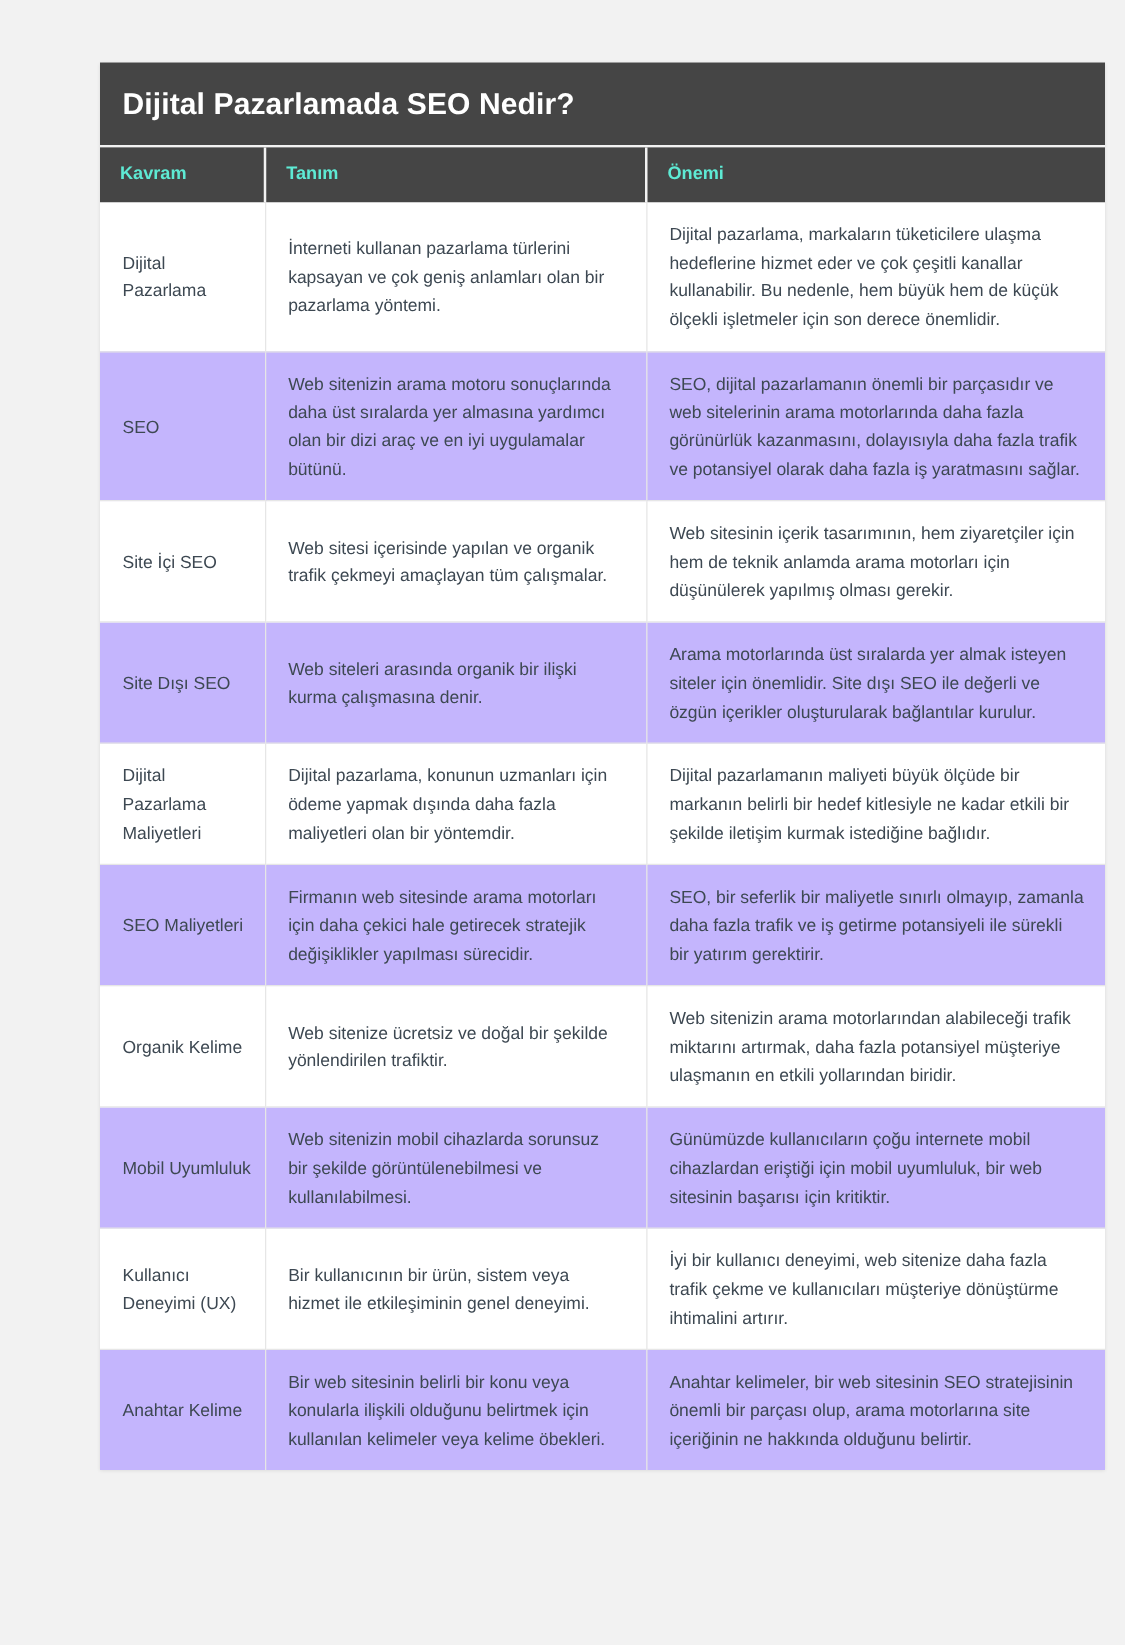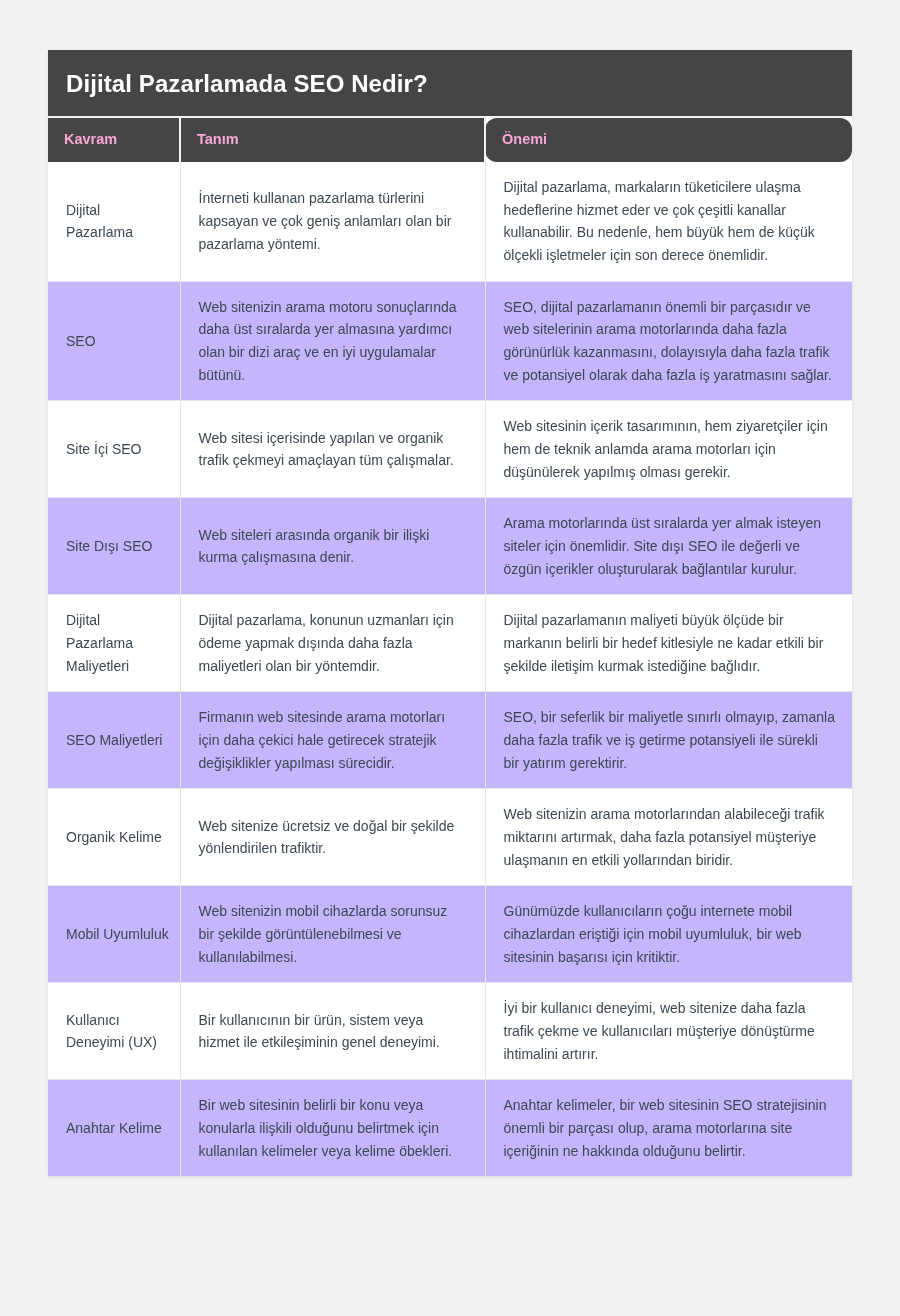--- a/index.html
+++ b/index.html
@@ -14,20 +14,21 @@
     font-family: "Liberation Sans", "DejaVu Sans", sans-serif;
     -webkit-font-smoothing: antialiased;
     overflow: hidden;
   }
 
   .page {
     position: relative;
     width: 807px;
     height: 1316px;
     box-sizing: border-box;
+    margin-left: 32px;
   }
 
   .table-wrap {
     position: absolute;
     left: 48px;
     top: 50px;
     width: 804px;
     background: #ffffff;
     box-shadow: 0 1px 3px rgba(0,0,0,0.10);
   }
@@ -48,30 +49,30 @@
     width: 804px;
     table-layout: fixed;
   }
 
   table.seo-table col.c-kavram { width: 132px; }
   table.seo-table col.c-tanim  { width: 305px; }
   table.seo-table col.c-onemi  { width: 367px; }
 
   thead th {
     background: #454545;
-    color: #f9a8d4;
+    color: #5eead4;
     font-size: 14.5px;
     font-weight: bold;
     text-align: left;
     padding: 13px 16px 14px 16px;
     border-right: 2px solid #f2f2f2;
     vertical-align: middle;
     line-height: 1.2;
   }
-  thead th:last-child { border-right: none; border-radius: 12px; }
+  thead th:last-child { border-right: none; }
 
   tbody td {
     font-size: 14px;
     color: #3d4852;
     line-height: 1.62;
     padding: 14px 16px 14px 16px;
     vertical-align: middle;
     border-right: 1px solid #e6e6e6;
     border-bottom: 1px solid #e6e6e6;
     word-wrap: break-word;

